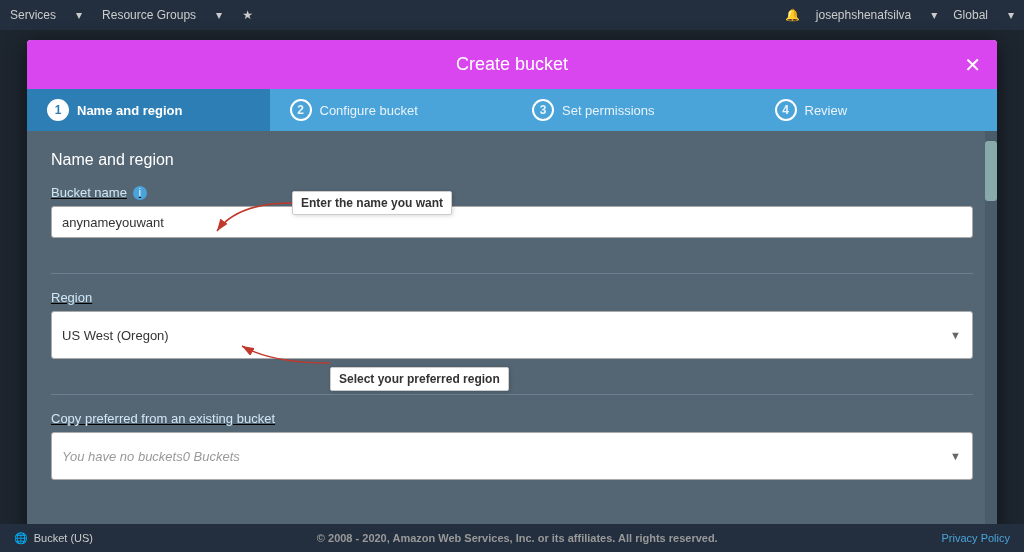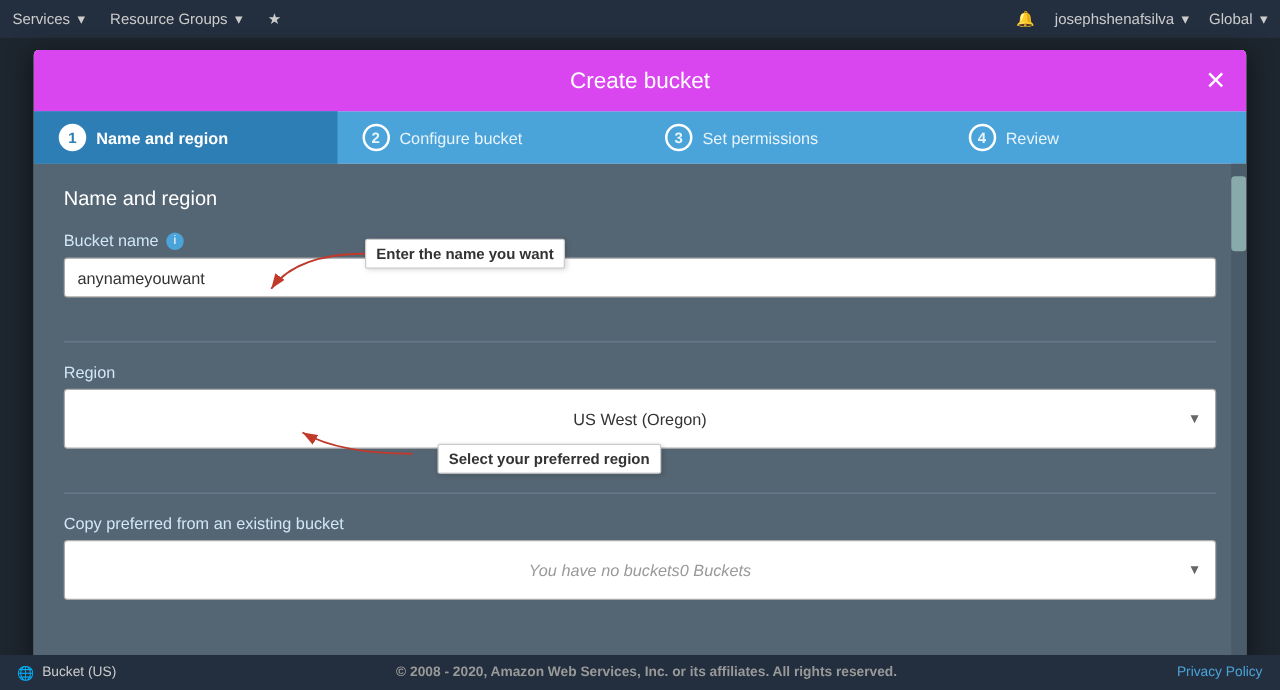--- a/index.html
+++ b/index.html
@@ -19,21 +19,21 @@
       display: flex;
       align-items: center;
       padding: 0 10px;
       gap: 20px;
     }
     .nav-item {
       color: #ccc;
       font-size: 12px;
       display: flex;
       align-items: center;
-      gap: 6px;
+      gap: 20px;
       cursor: pointer;
     }
     .nav-right {
       margin-left: auto;
       display: flex;
       align-items: center;
       gap: 16px;
     }
 
     
@@ -176,47 +176,47 @@
       color: #333;
       background: #fff;
       outline: none;
     }
 
     .select-box {
       width: 100%;
       height: 48px;
       border: 1px solid #aaa;
       border-radius: 3px;
-      padding: 0 28px;
+      padding: 0 10px;
       font-size: 13px;
       color: #333;
       background: #fff;
       appearance: none;
       cursor: pointer;
       outline: none;
       position: relative;
-      text-align: center;
     }
     .select-wrapper {
       position: relative;
       width: 100%;
     }
     .select-wrapper::after {
       content: '▼';
       position: absolute;
       right: 12px;
       top: 50%;
       transform: translateY(-50%);
       font-size: 11px;
       color: #666;
       pointer-events: none;
     }
 
     .field-group {
       margin-bottom: 35px;
+      text-decoration: underline;
     }
 
     .divider {
       border: none;
       border-top: 1px solid #6b7f8e;
       margin: 16px 0;
     }
 
     
     .annotation {
@@ -421,21 +421,21 @@
           <select class="select-box" style="color:#999; font-style:italic;">
             <option style="font-style:italic; color:#999;">You have no buckets0 Buckets</option>
           </select>
         </div>
       </div>
 
       <div class="annotation" style="left: 265px; top: 60px;">
         <span>Enter the name you want</span>
       </div>
 
-      <div class="annotation" style="left: 303px; top: 224px; margin-left: 20px;">
+      <div class="annotation" style="left: 303px; top: 236px;">
         <span>Select your preferred region</span>
       </div>
 
       <svg class="arrows-svg" xmlns="http://www.w3.org/2000/svg">
 
         <defs>
           <marker id="arrowhead" markerWidth="8" markerHeight="6" refX="8" refY="3" orient="auto">
             <polygon points="0 0, 8 3, 0 6" fill="#c0392b"></polygon>
           </marker>
         </defs>

